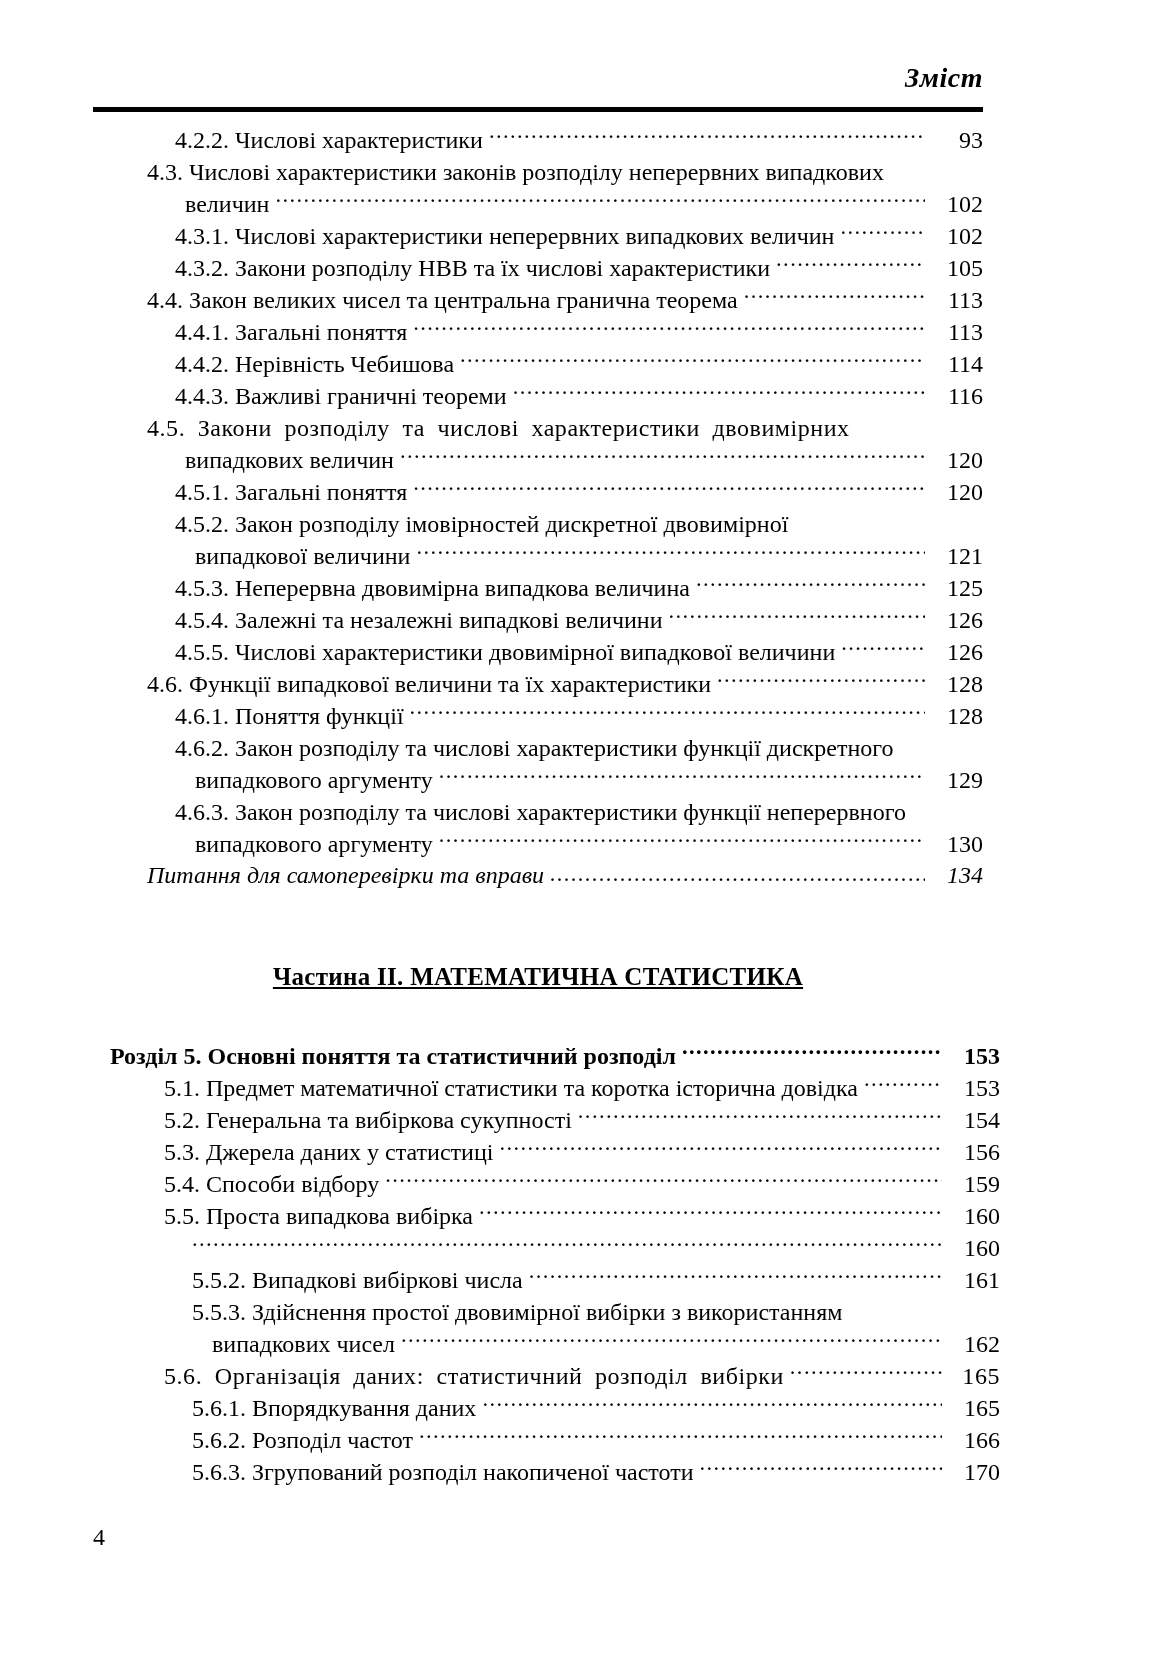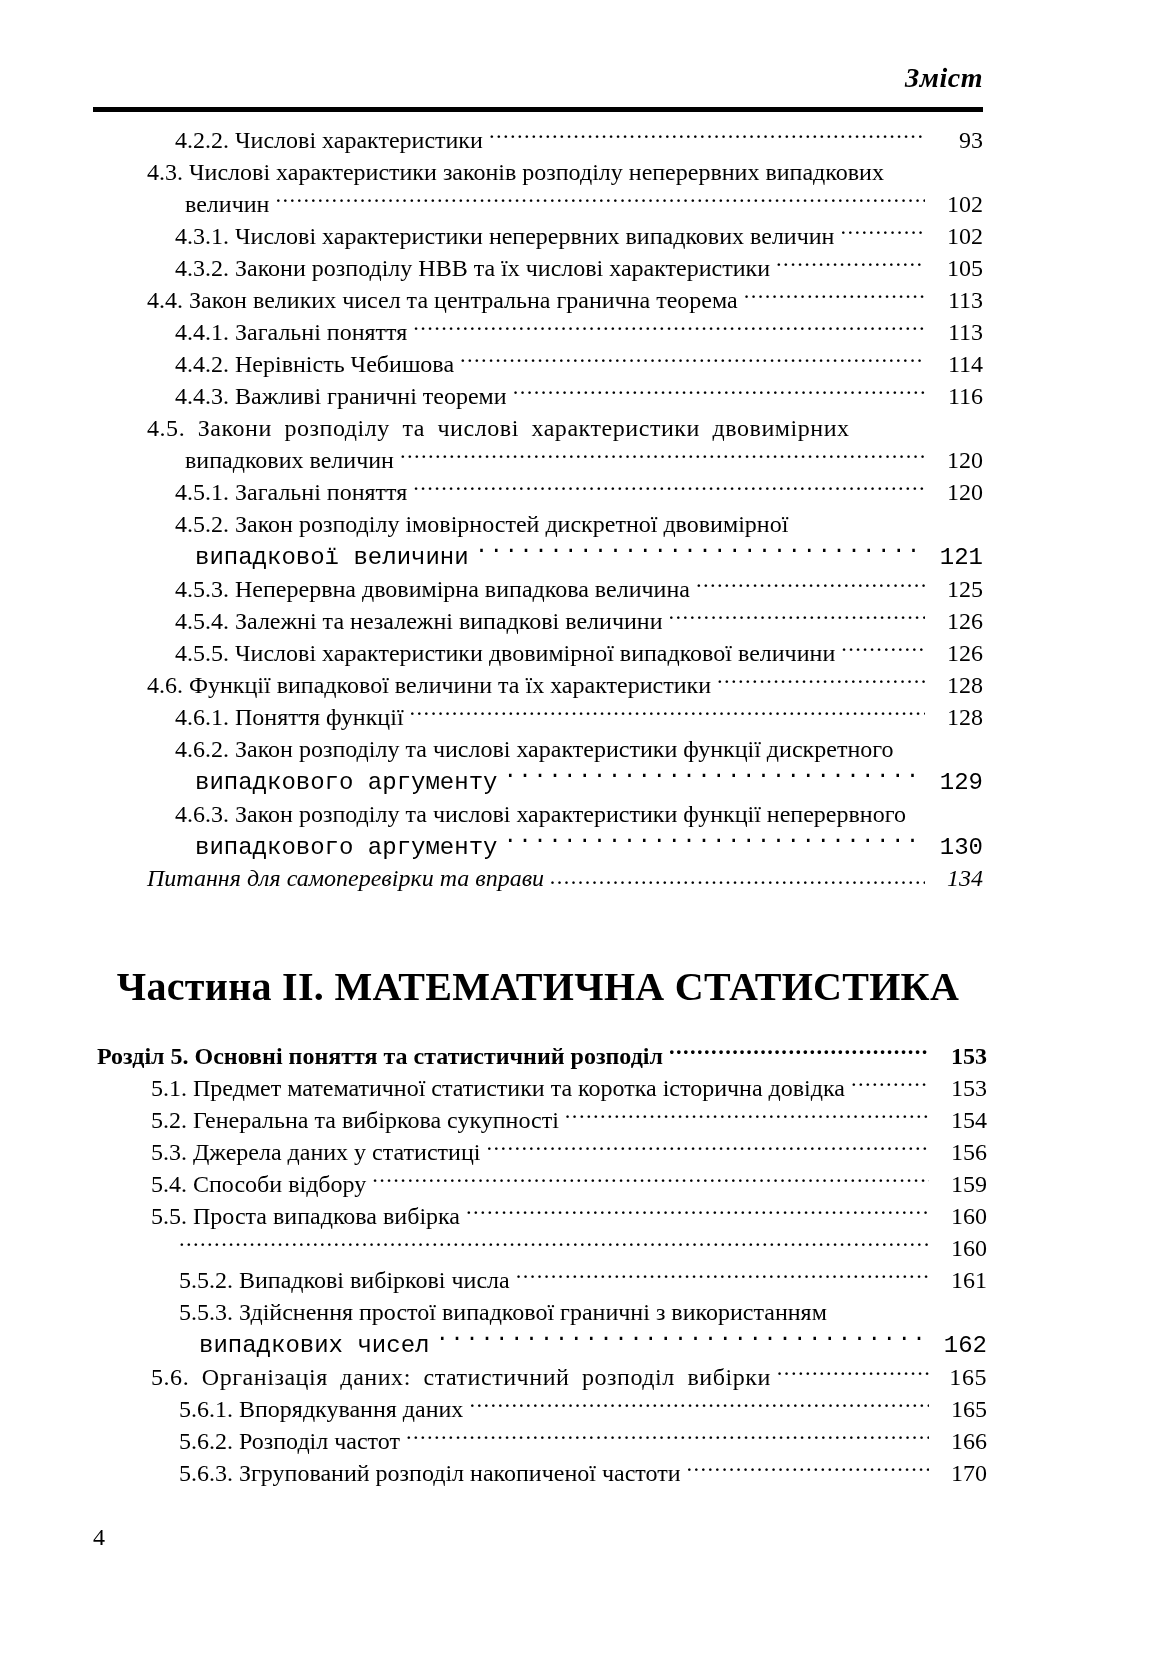--- a/index.html
+++ b/index.html
@@ -90,44 +90,45 @@
   }
 
   
   .entry.nodots .leader::after { content: ""; }
 
   
   .lvl1 { margin-left: 0px; }      
   .lvl2 { margin-left: 54px; }     
   .lvl3 { margin-left: 82px; }     
   .lvl-cont2 { margin-left: 92px; }
-  .lvl-cont3 { margin-left: 102px; font-family: Liberation Mono, monospace; }
+  .lvl-cont3 { margin-left: 102px; }
 
   .bold  { font-weight: bold; }
   .ital  { font-style: italic; align-items: flex-end; }
 
   
   .wide   { letter-spacing: 0.55px; word-spacing: 6px; }
 
   
   .part-heading {
     position: absolute;
     left: 93px;
     width: 890px;
     top: 963px;
     text-align: center;
     font-weight: bold;
-    font-size: 40px;
+    font-size: 25px;
     letter-spacing: 0.3px;
+    text-decoration: underline;
   }
 
   
   .toc2 {
     position: absolute;
-    left: 97px;
+    left: 110px;
     top: 1040px;
     width: 890px;
   }
 
   
   .folio {
     position: absolute;
     left: 93px;
     top: 1524px;
     font-size: 24px;
@@ -302,21 +303,21 @@
       <div class="entry lvl3">
         <span class="leader"></span>
         <span class="pageno">160</span>
       </div>
       <div class="entry lvl3">
         <span class="label">5.5.2. Випадкові вибіркові числа</span>
         <span class="leader"></span>
         <span class="pageno">161</span>
       </div>
       <div class="entry lvl3 nodots">
-        <span class="label">5.5.3. Здійснення простої випадкової граничні з використанням</span>
+        <span class="label">5.5.3. Здійснення простої двовимірної вибірки з використанням</span>
         <span class="leader"></span>
         <span class="pageno"></span>
       </div>
       <div class="entry lvl-cont3">
         <span class="label">випадкових чисел</span>
         <span class="leader"></span>
         <span class="pageno">162</span>
       </div>
       <div class="entry lvl2 wide">
         <span class="label">5.6. Організація даних: статистичний розподіл вибірки</span>

